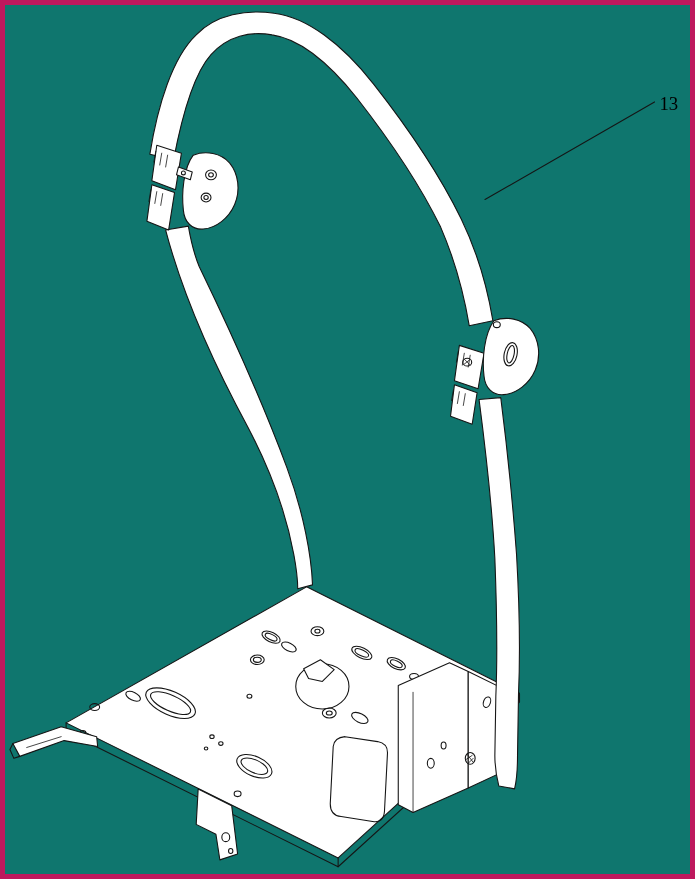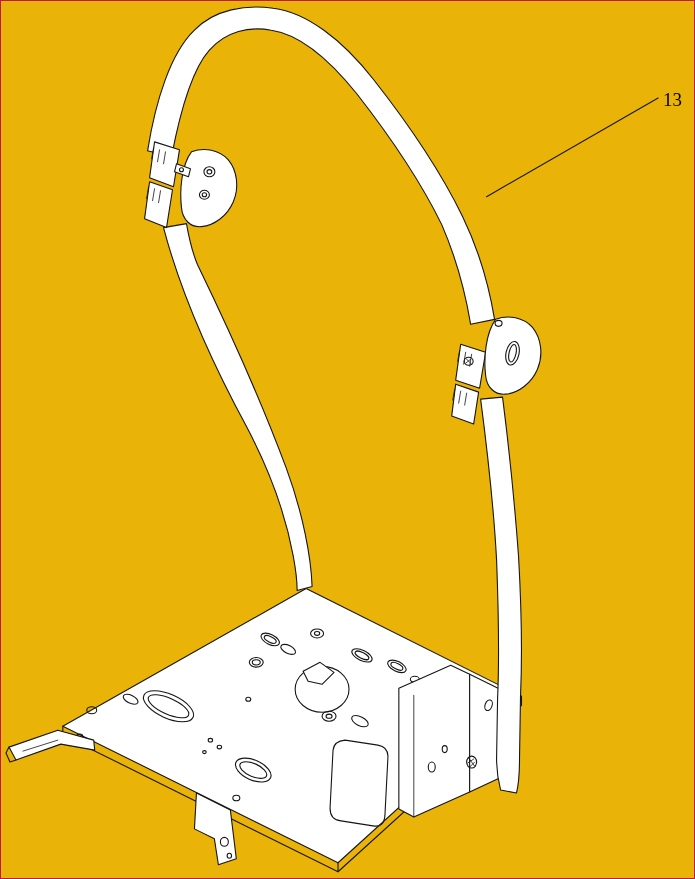--- a/index.html
+++ b/index.html
@@ -1,21 +1,21 @@
 <!DOCTYPE html>
 <html><head>
 <meta charset="utf-8">
 <style>
   html, body { margin: 0; padding: 0; background: #ffffff; }
   .canvas {
     position: relative;
     width: 695px;
     height: 879px;
-    background: #eab308;
-    border: 1px solid #be185d;
+    background: #0f766e;
+    border: 5px solid #be185d;
     box-sizing: border-box;
     overflow: hidden;
     font-family: "Liberation Serif", serif;
   }
   svg { display: block; width: 100%; height: 100%; }
   .ln   { stroke: #151515; stroke-width: 1.1; fill: none; stroke-linejoin: round; stroke-linecap: round; }
   .wf   { stroke: #151515; stroke-width: 1.1; fill: #ffffff; stroke-linejoin: round; stroke-linecap: round; }
   .thin { stroke: #151515; stroke-width: 0.8; fill: none; stroke-linecap: round; }
   .callout-text {
     fill: #000000; stroke: none;

